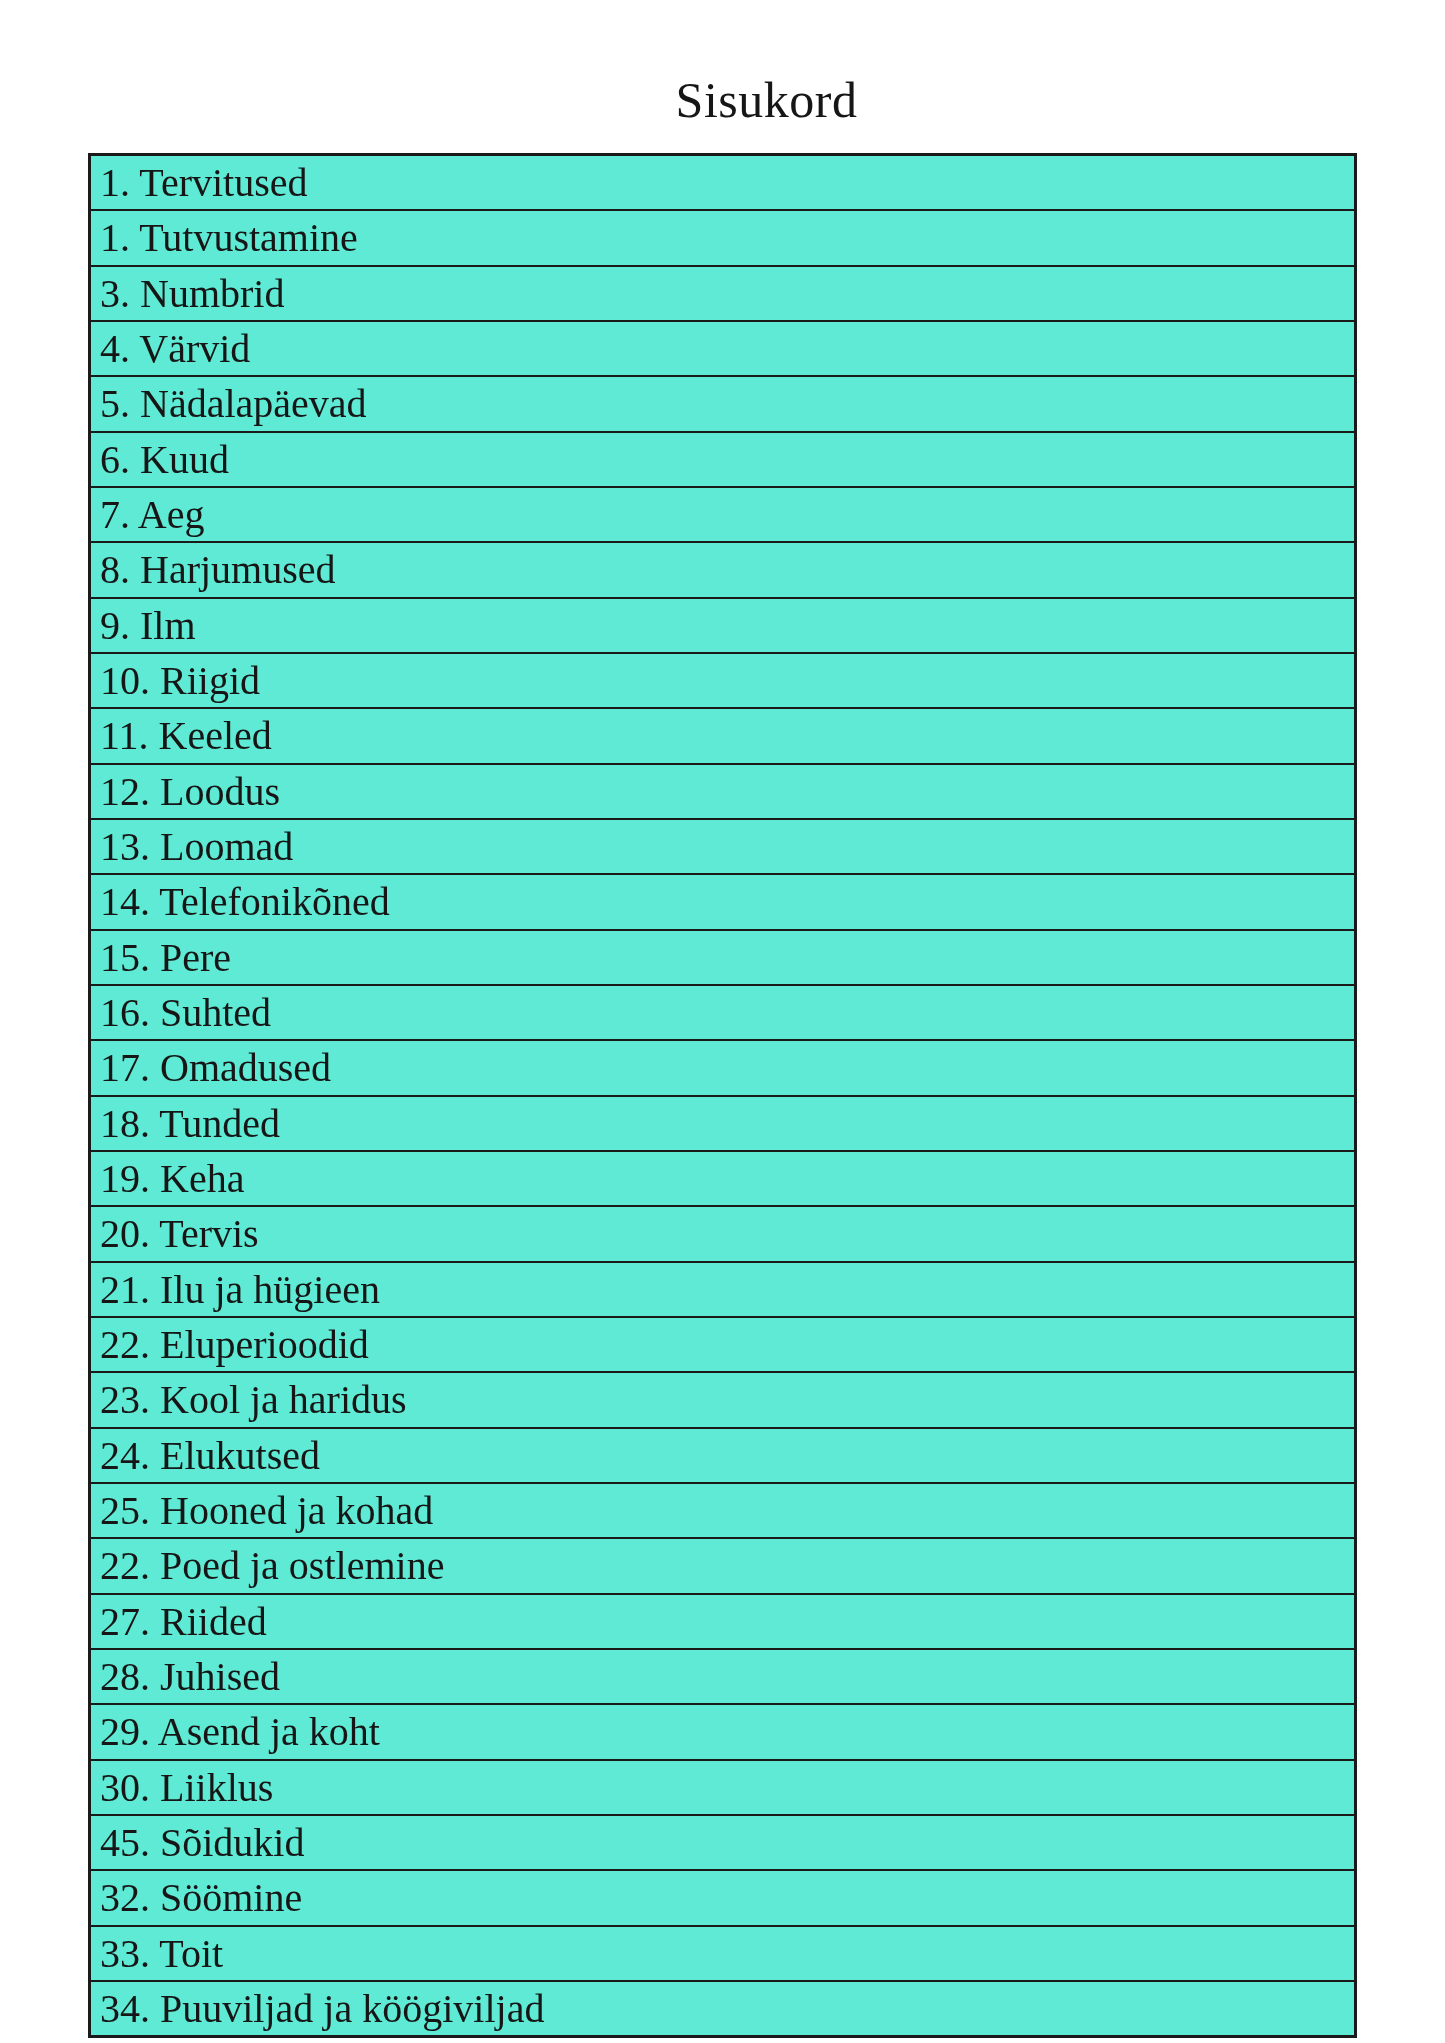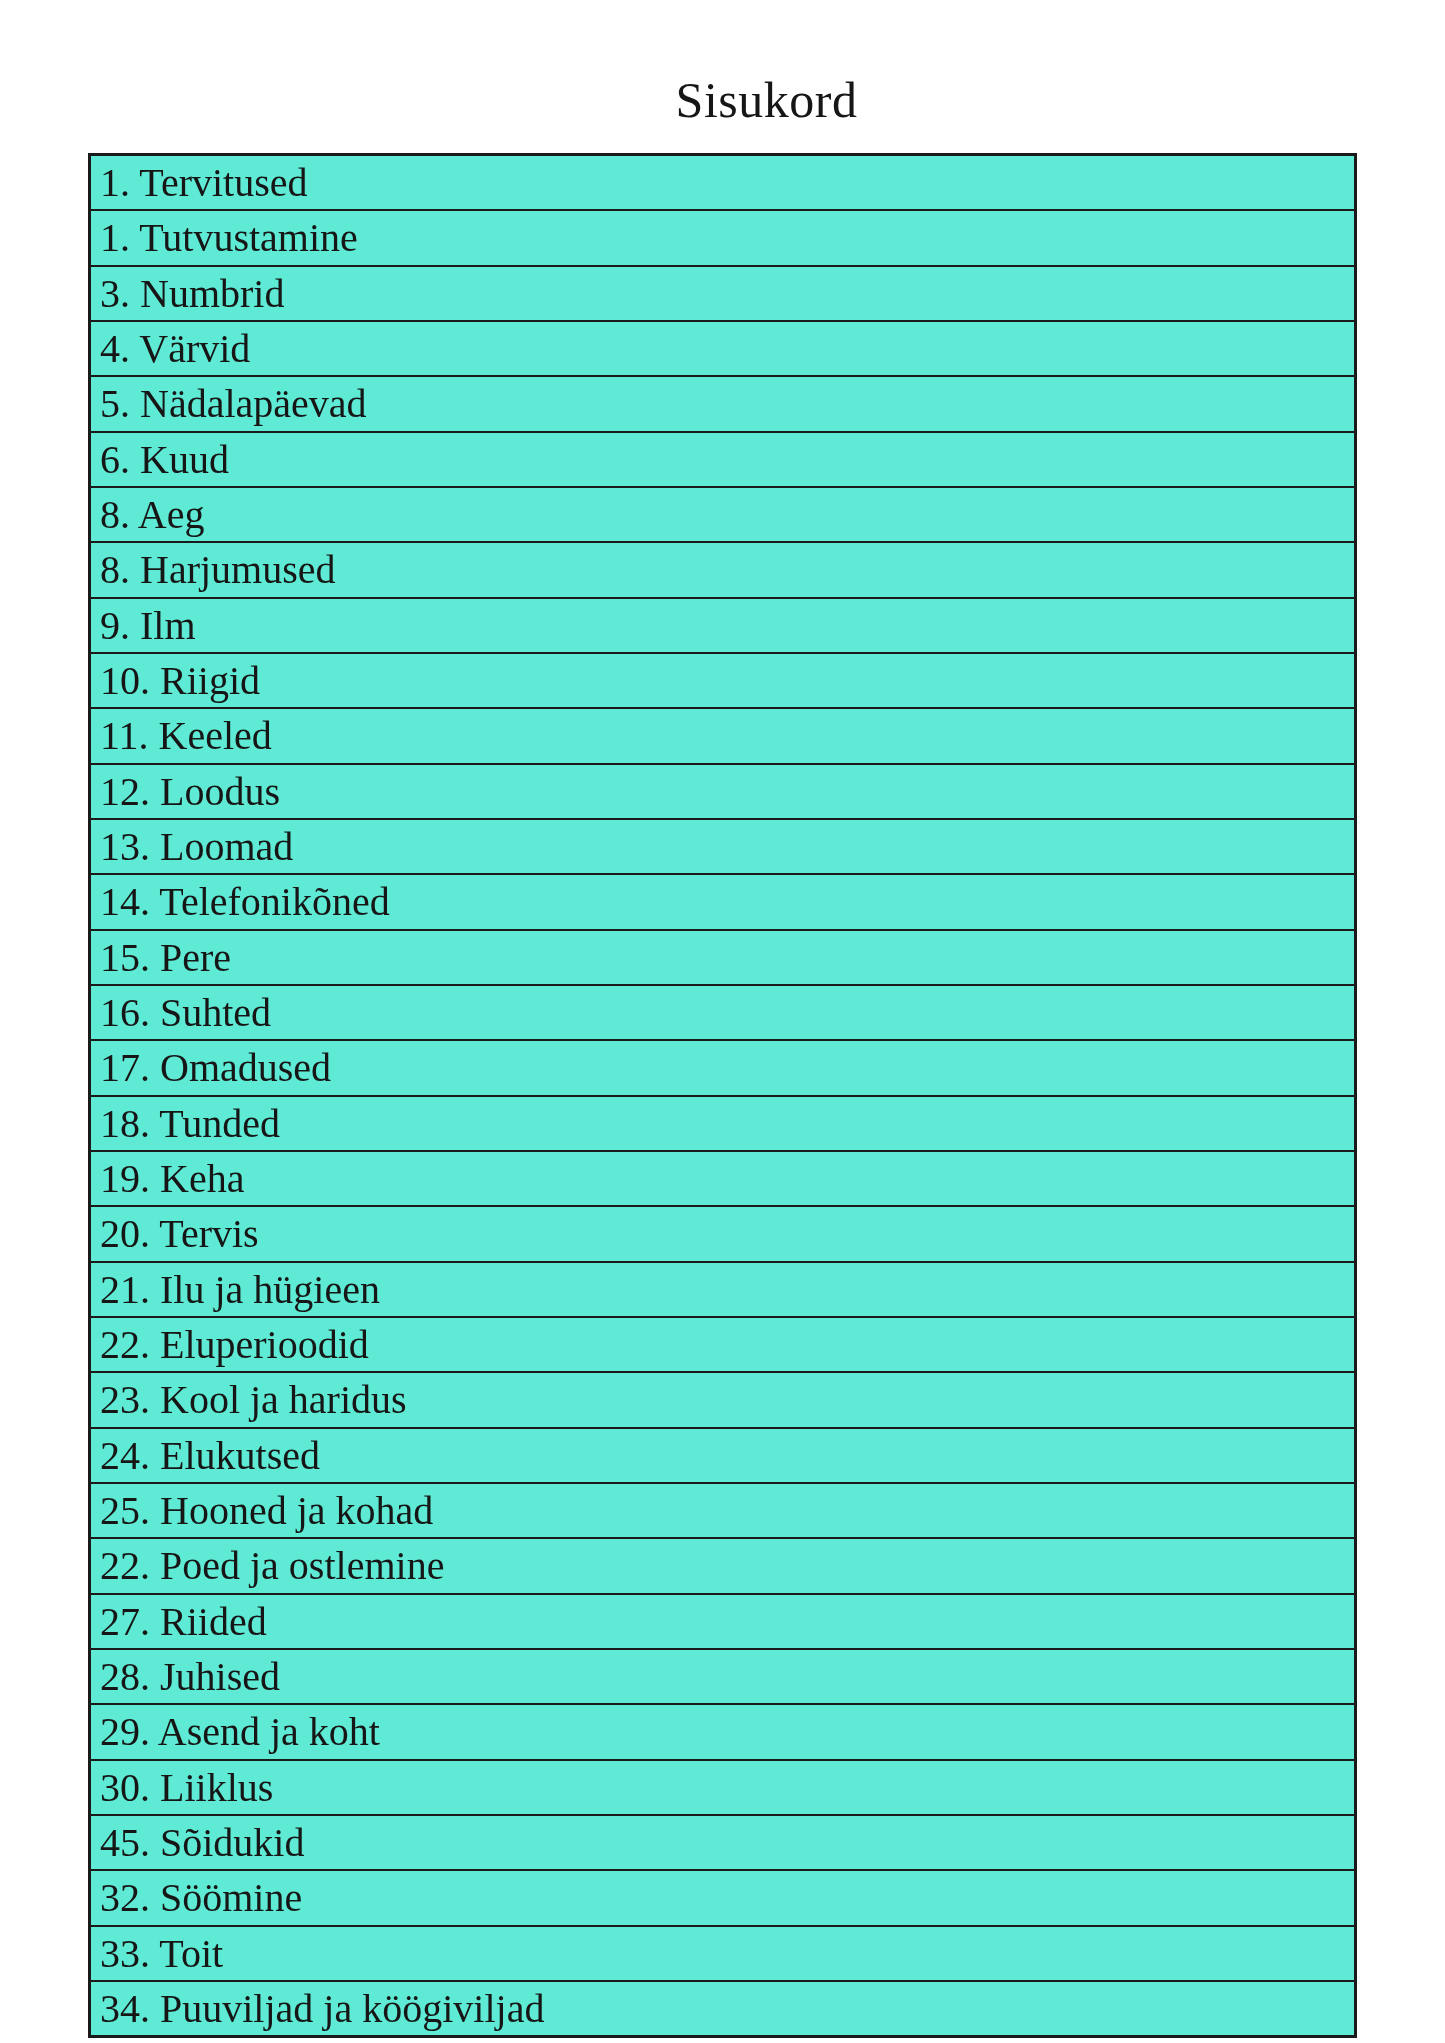--- a/index.html
+++ b/index.html
@@ -64,21 +64,21 @@
   <h1 class="doc-title">Sisukord</h1>
 
   <div class="toc-table">
 
   <div class="toc-row">1. Tervitused</div>
       <div class="toc-row">1. Tutvustamine</div>
       <div class="toc-row">3. Numbrid</div>
       <div class="toc-row">4. Värvid</div>
       <div class="toc-row">5. Nädalapäevad</div>
       <div class="toc-row">6. Kuud</div>
-      <div class="toc-row">8. Aeg</div>
+      <div class="toc-row">7. Aeg</div>
       <div class="toc-row">8. Harjumused</div>
       <div class="toc-row">9. Ilm</div>
       <div class="toc-row">10. Riigid</div>
       <div class="toc-row">11. Keeled</div>
       <div class="toc-row">12. Loodus</div>
       <div class="toc-row">13. Loomad</div>
       <div class="toc-row">14. Telefonikõned</div>
       <div class="toc-row">15. Pere</div>
       <div class="toc-row">16. Suhted</div>
       <div class="toc-row">17. Omadused</div>

